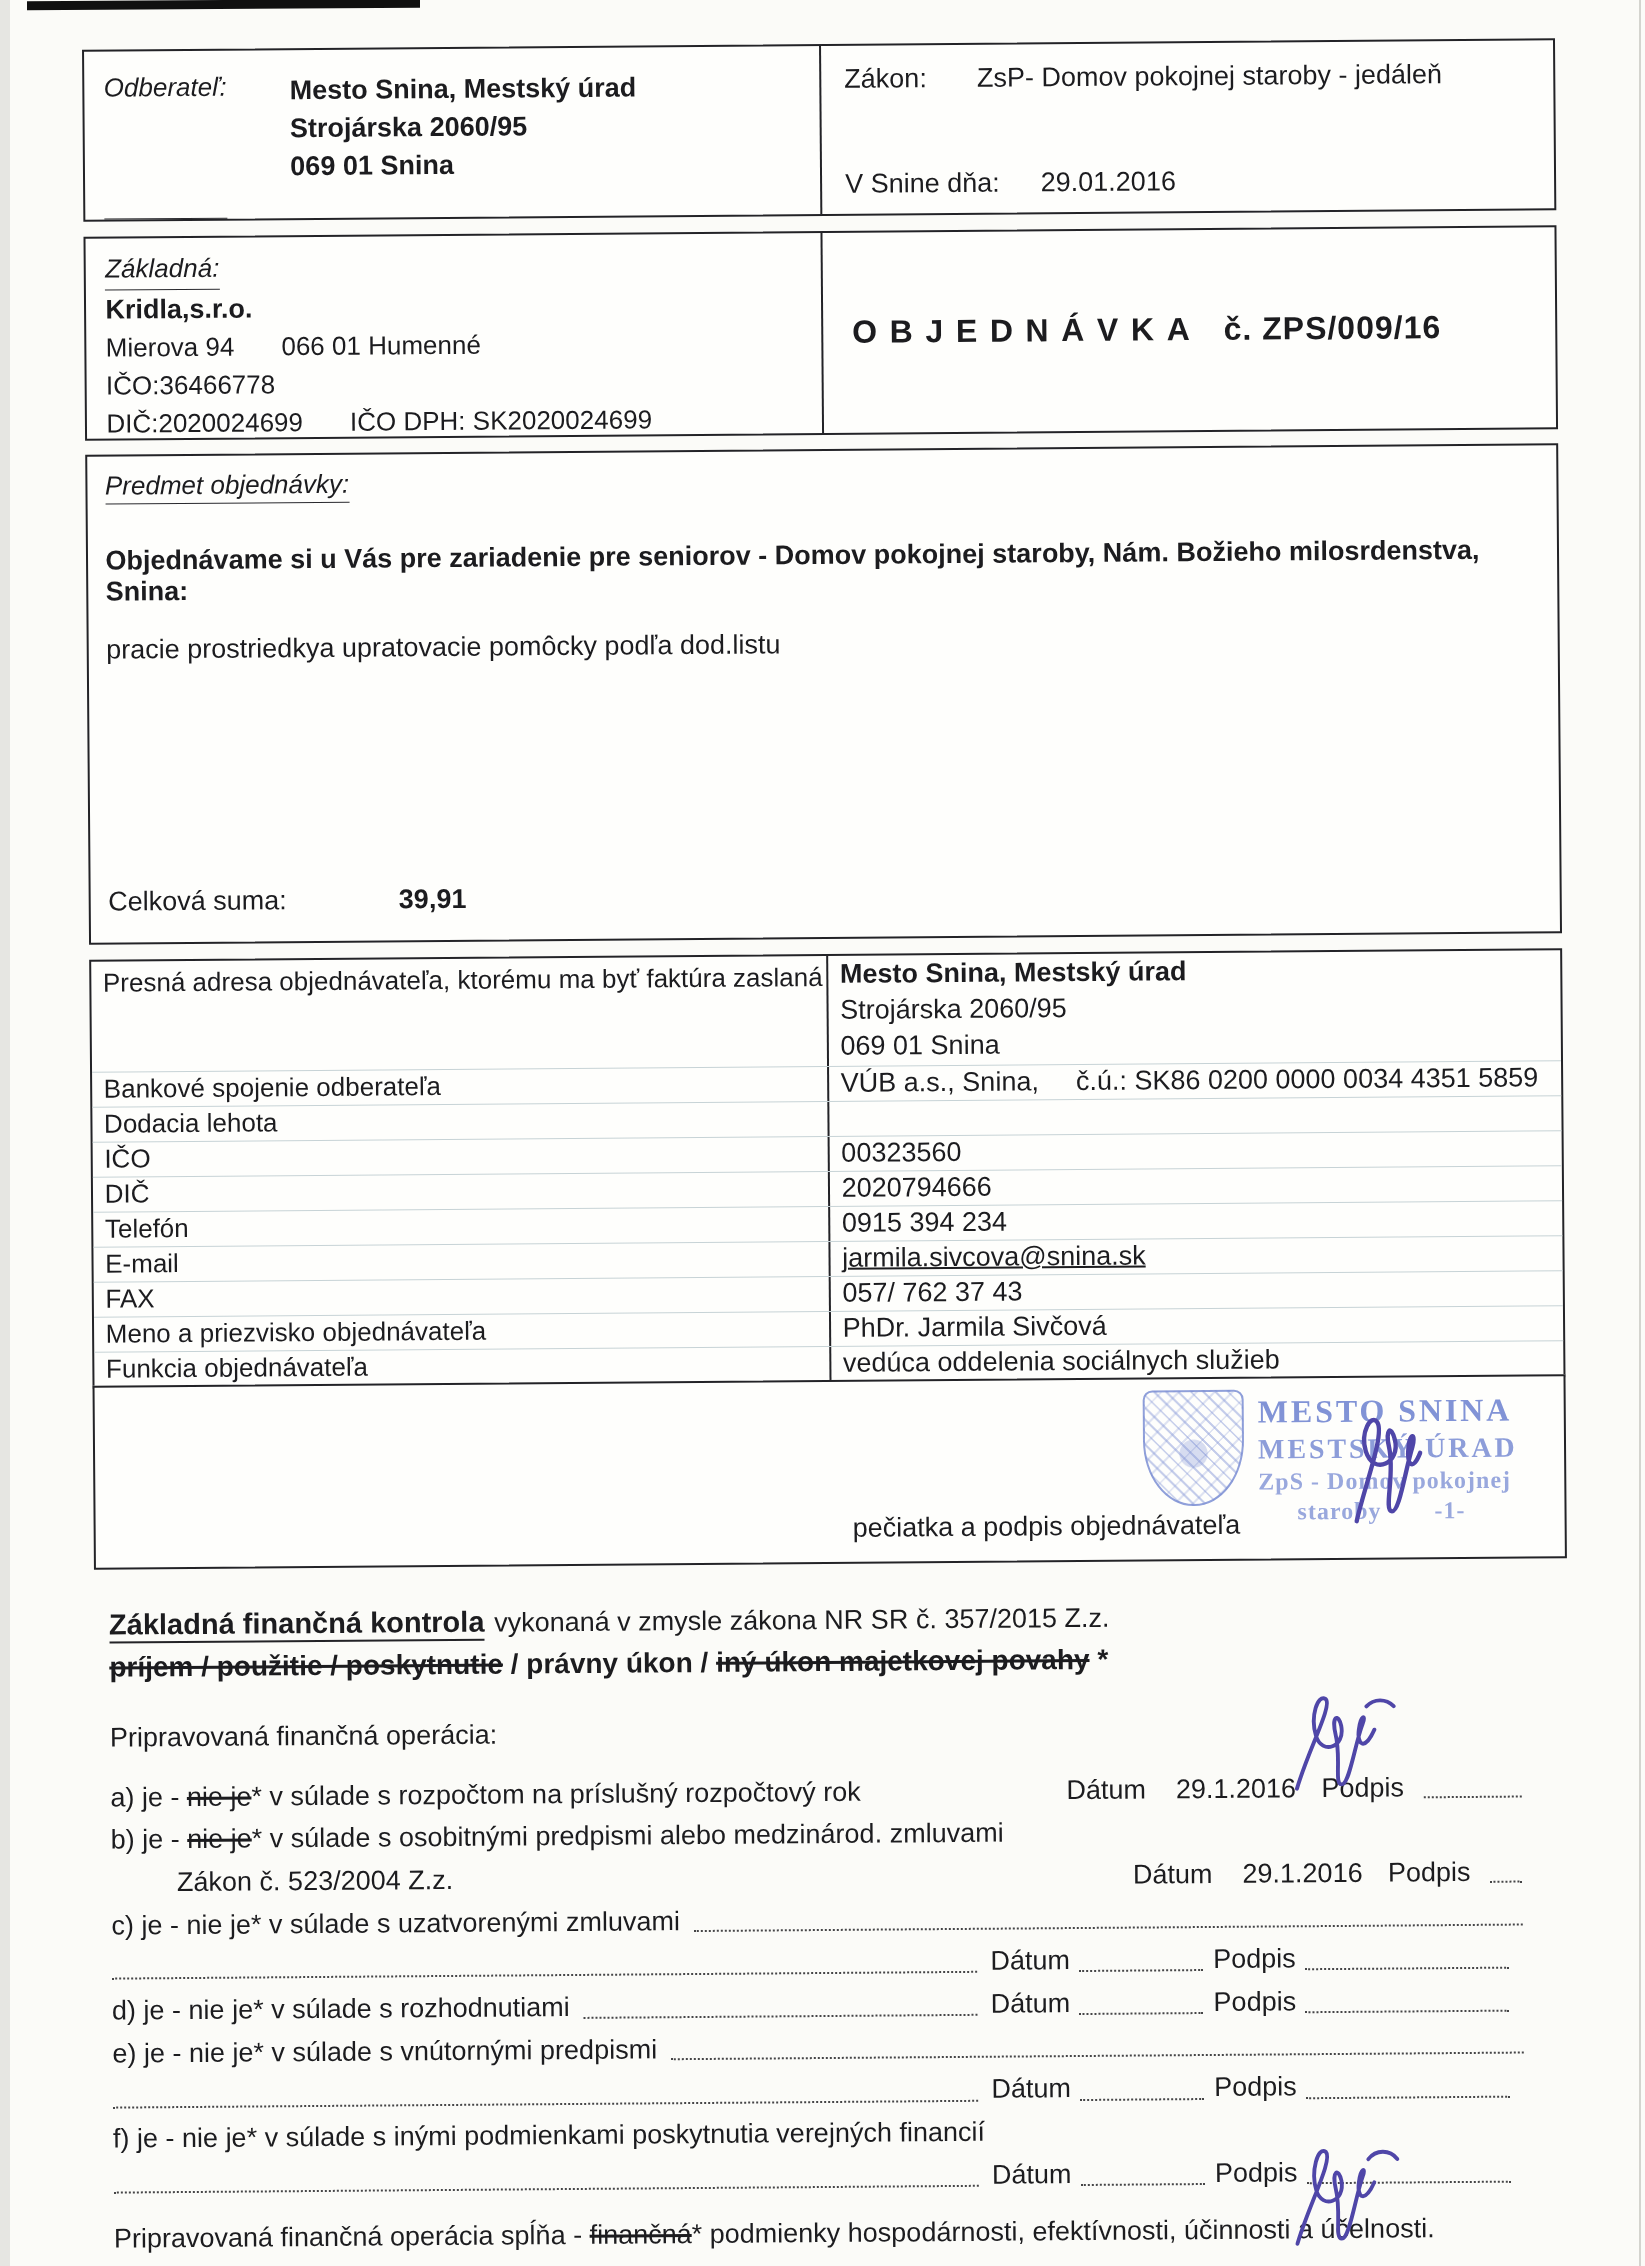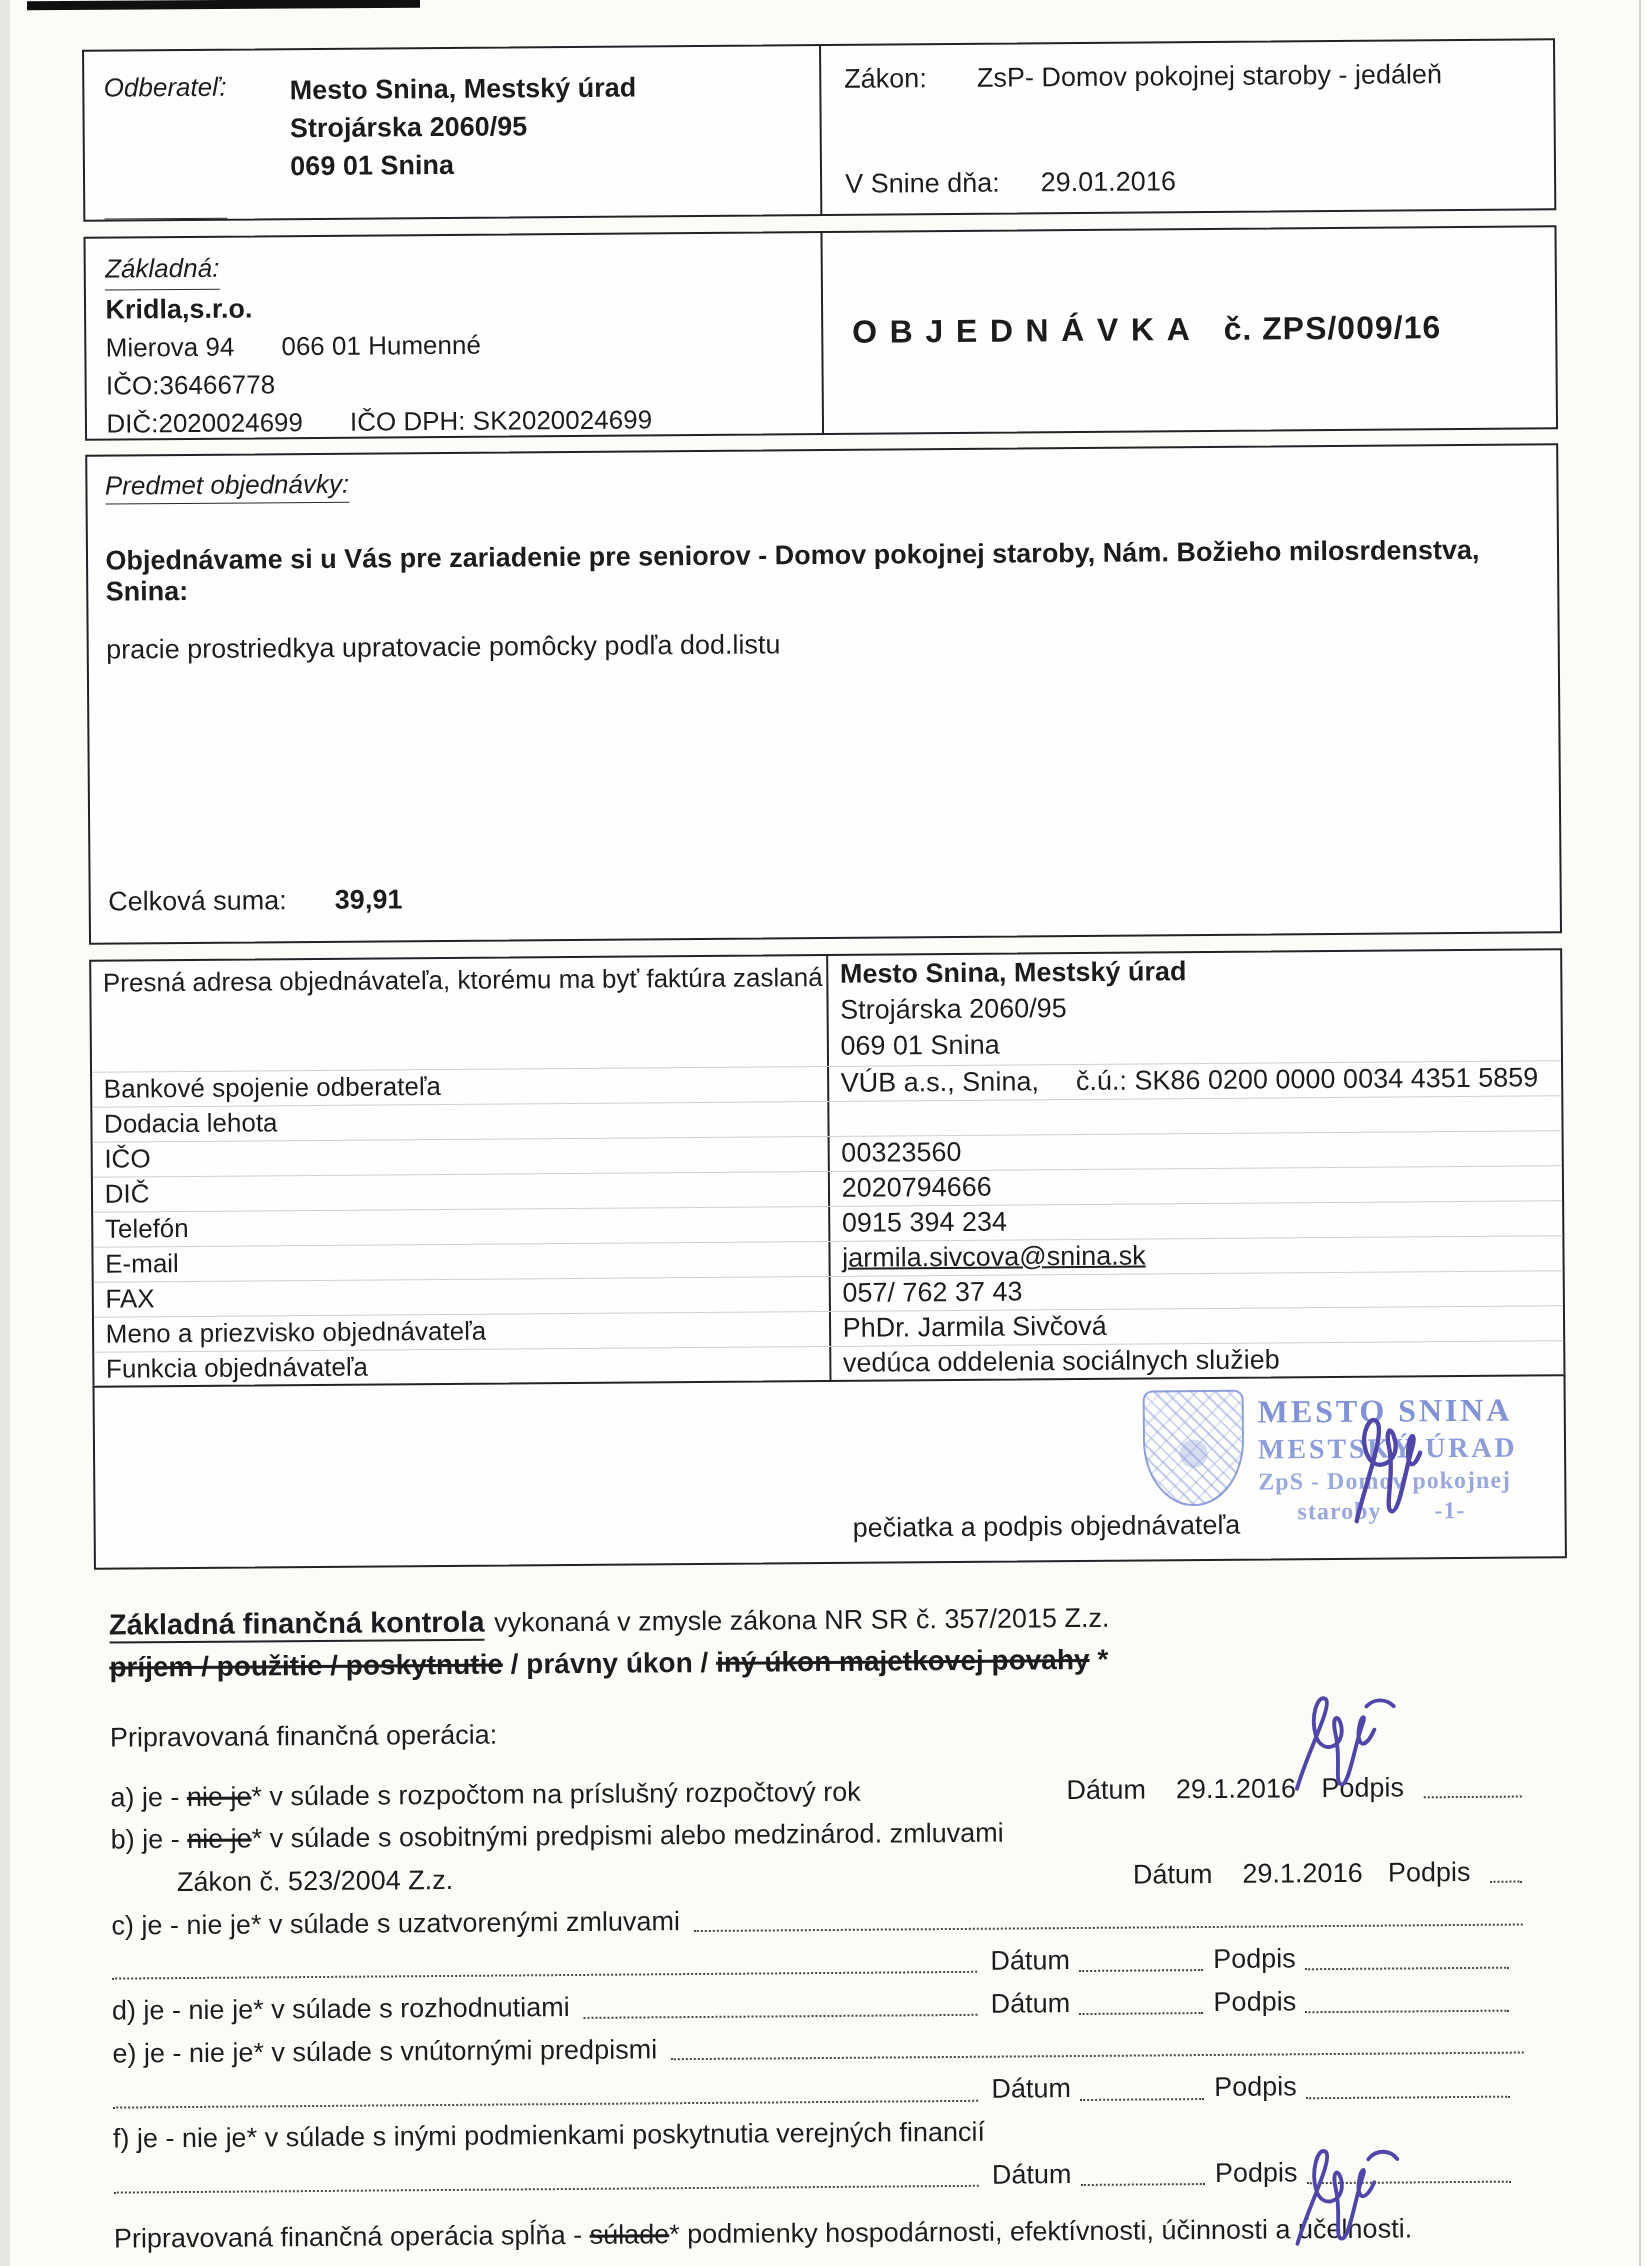--- a/index.html
+++ b/index.html
@@ -33,21 +33,21 @@
   .sup .cell-l{padding:11.6px 0 0 19.4px;font-size:26px;line-height:38px;}
   .sup .cell-r{display:flex;align-items:center;padding-left:29px;}
   .ord-title{font-size:32px;font-weight:bold;letter-spacing:12.6px;}
   .ord-num{font-size:32px;font-weight:bold;letter-spacing:1px;margin-left:21.3px;white-space:nowrap;}
   .gap-sm{display:inline-block;width:47px;}
   
   .subj{height:490px;position:relative;padding:13.6px 0 0 17.5px;box-sizing:border-box;}
   .subj-line1{font-size:27px;font-weight:bold;margin-top:41px;width:1436px;}
   .subj-line2{font-size:27px;margin-top:27px;}
   .total-row{position:absolute;left:17.5px;bottom:25px;font-size:27px;}
-  .total-val{font-weight:bold;margin-left:48px;}
+  .total-val{font-weight:bold;margin-left:112px;}
   
   .dtable{border:2.9px solid #232327;box-sizing:border-box;background:#fefefc;}
   .trow{display:flex;border-bottom:1.9px solid #c7d3d6;}
   .trow:last-child{border-bottom:none;}
   .tl{width:737px;border-right:2.9px solid #232327;box-sizing:border-box;padding-left:11.6px;font-size:26px;}
   .tv{flex:1;padding-left:11.6px;font-size:27px;}
   .row-tall{height:110px;}
   .row-tall .tl{padding-top:5.8px;}
   .row-tall .tv div{line-height:36px;}
   .row-std{height:34px;line-height:32px;}
@@ -287,21 +287,21 @@
     </div>
     <div class="k-row">
       <span class="dl grow" style="margin-left:0;"></span>
       <span class="dt" style="margin-left:13.6px;">Dátum</span>
       <span class="dl w120"></span>
       <span class="pd">Podpis</span>
       <span class="dl w170" style="width:204px;"></span>
     </div>
 
     <div class="k-close">
-      <span>Pripravovaná finančná operácia spĺňa -</span> <span class="strike">súlade</span><span>* podmienky hospodárnosti, efektívnosti, účinnosti a účelnosti.</span>
+      <span>Pripravovaná finančná operácia spĺňa -</span> <span class="strike">finančná</span><span>* podmienky hospodárnosti, efektívnosti, účinnosti a účelnosti.</span>
     </div>
 
     <svg class="sig" style="left:1174px;top:92px;" width="146" height="112" viewBox="0 0 150 115">
       <path d="M28,100 C40,60 66,14 58,8 C50,3 42,26 48,46 C54,66 78,58 74,36 C71,22 64,26 68,44 C74,70 66,96 74,96 C82,96 88,54 96,34 C100,24 94,24 92,40 C90,56 98,62 108,40 M100,16 C108,8 120,8 128,16" fill="none" stroke="#4f46a8" stroke-width="4" stroke-linecap="round"></path>
     </svg>
     <svg class="sig" style="left:1169px;top:543px;" width="155" height="116" viewBox="0 0 160 120">
       <path d="M30,105 C42,65 68,18 60,10 C52,4 44,30 50,50 C56,70 80,62 76,40 C73,26 66,30 70,48 C76,74 68,100 76,100 C84,100 90,58 98,36 C102,26 96,26 94,42 C92,58 100,64 110,42 M104,18 C112,8 126,8 134,18" fill="none" stroke="#4f46a8" stroke-width="4" stroke-linecap="round"></path>
     </svg>
   </div>
 </div>

